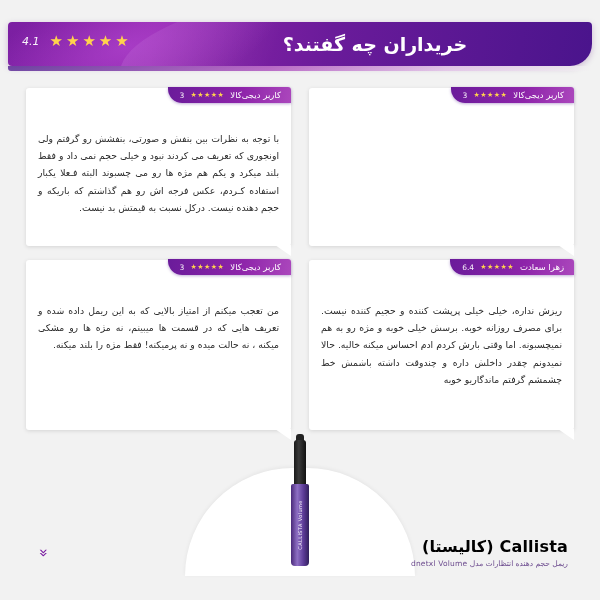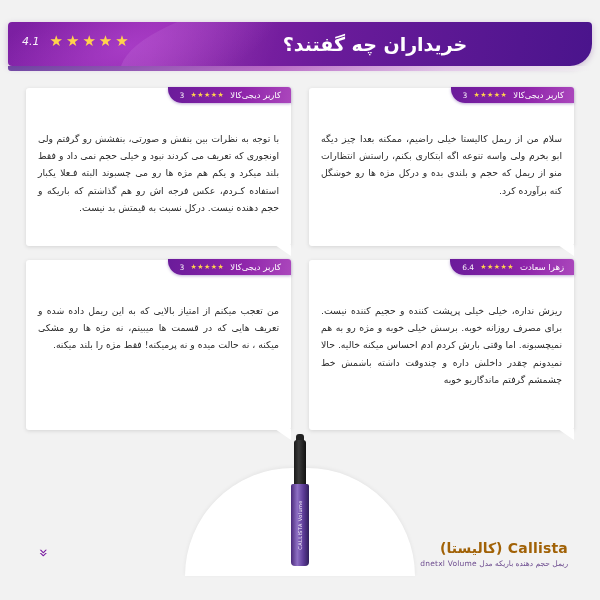--- a/index.html
+++ b/index.html
@@ -170,22 +170,22 @@
     letter-spacing: .4px;
     opacity: .9;
   }
 
   .brand-block {
     position: absolute;
     right: 6px; bottom: 6px;
     text-align: right;
   }
   .brand-name {
-    font-size: 14px;
-    color: #a16207;
+    font-size: 16px;
+    color: #000000;
     font-weight: bold;
     letter-spacing: .2px;
   }
   .brand-sub {
     margin-top: 3px;
     font-size: 7.5px;
     color: #6d4c8f;
     letter-spacing: .2px;
   }
 
@@ -227,21 +227,20 @@
   <div class="header-stripe"></div>
 
   <div class="grid">
 
     <div class="card">
       <div class="card-header">
         <span class="card-name">کاربر دیجی‌کالا</span>
         <span class="card-stars">★★★★★</span>
         <span class="card-score">3</span>
       </div>
-      <div class="card-body">سلام من از ریمل کالیستا خیلی راضیم، ممکنه بعدا چیز دیگه ابو بخرم ولی واسه تنوعه اگه ابتکاری بکنم، راستش انتظارات منو از ریمل که حجم و بلندی بده و درکل مژه ها رو خوشگل کنه برآورده کرد.</div>
     </div>
 
     <div class="card">
       <div class="card-header">
         <span class="card-name">کاربر دیجی‌کالا</span>
         <span class="card-stars">★★★★★</span>
         <span class="card-score">3</span>
       </div>
       <div class="card-body">با توجه به نظرات بین بنفش و صورتی، بنفشش رو گرفتم ولی اونجوری که تعریف می کردند نبود و خیلی حجم نمی داد و فقط بلند میکرد و یکم هم مژه ها رو می چسبوند البته فـعلا یکبار استفاده کـردم، عکس فرجه اش رو هم گذاشتم که باریکه و حجم دهنده نیست. درکل نسبت به قیمتش بد نیست.</div>
     </div>
@@ -274,20 +273,20 @@
       <div class="cap"></div>
       <div class="tube">
         <div class="tube-label">
           <span>CALLISTA Volume</span>
         </div>
       </div>
     </div>
 
     <div class="brand-block">
       <div class="brand-name">Callista (کالیستا)</div>
-      <div class="brand-sub">ریمل حجم دهنده باریکه مدل dnetxl Volume</div>
+      <div class="brand-sub">ریمل حجم دهنده انتظارات مدل dnetxl Volume</div>
     </div>
 
     <div class="scroll-top" style="transform: rotate(-90deg);">»</div>
   </div>
 
   <div class="footer-stripe"></div>
 </div>
 
 </body></html>

